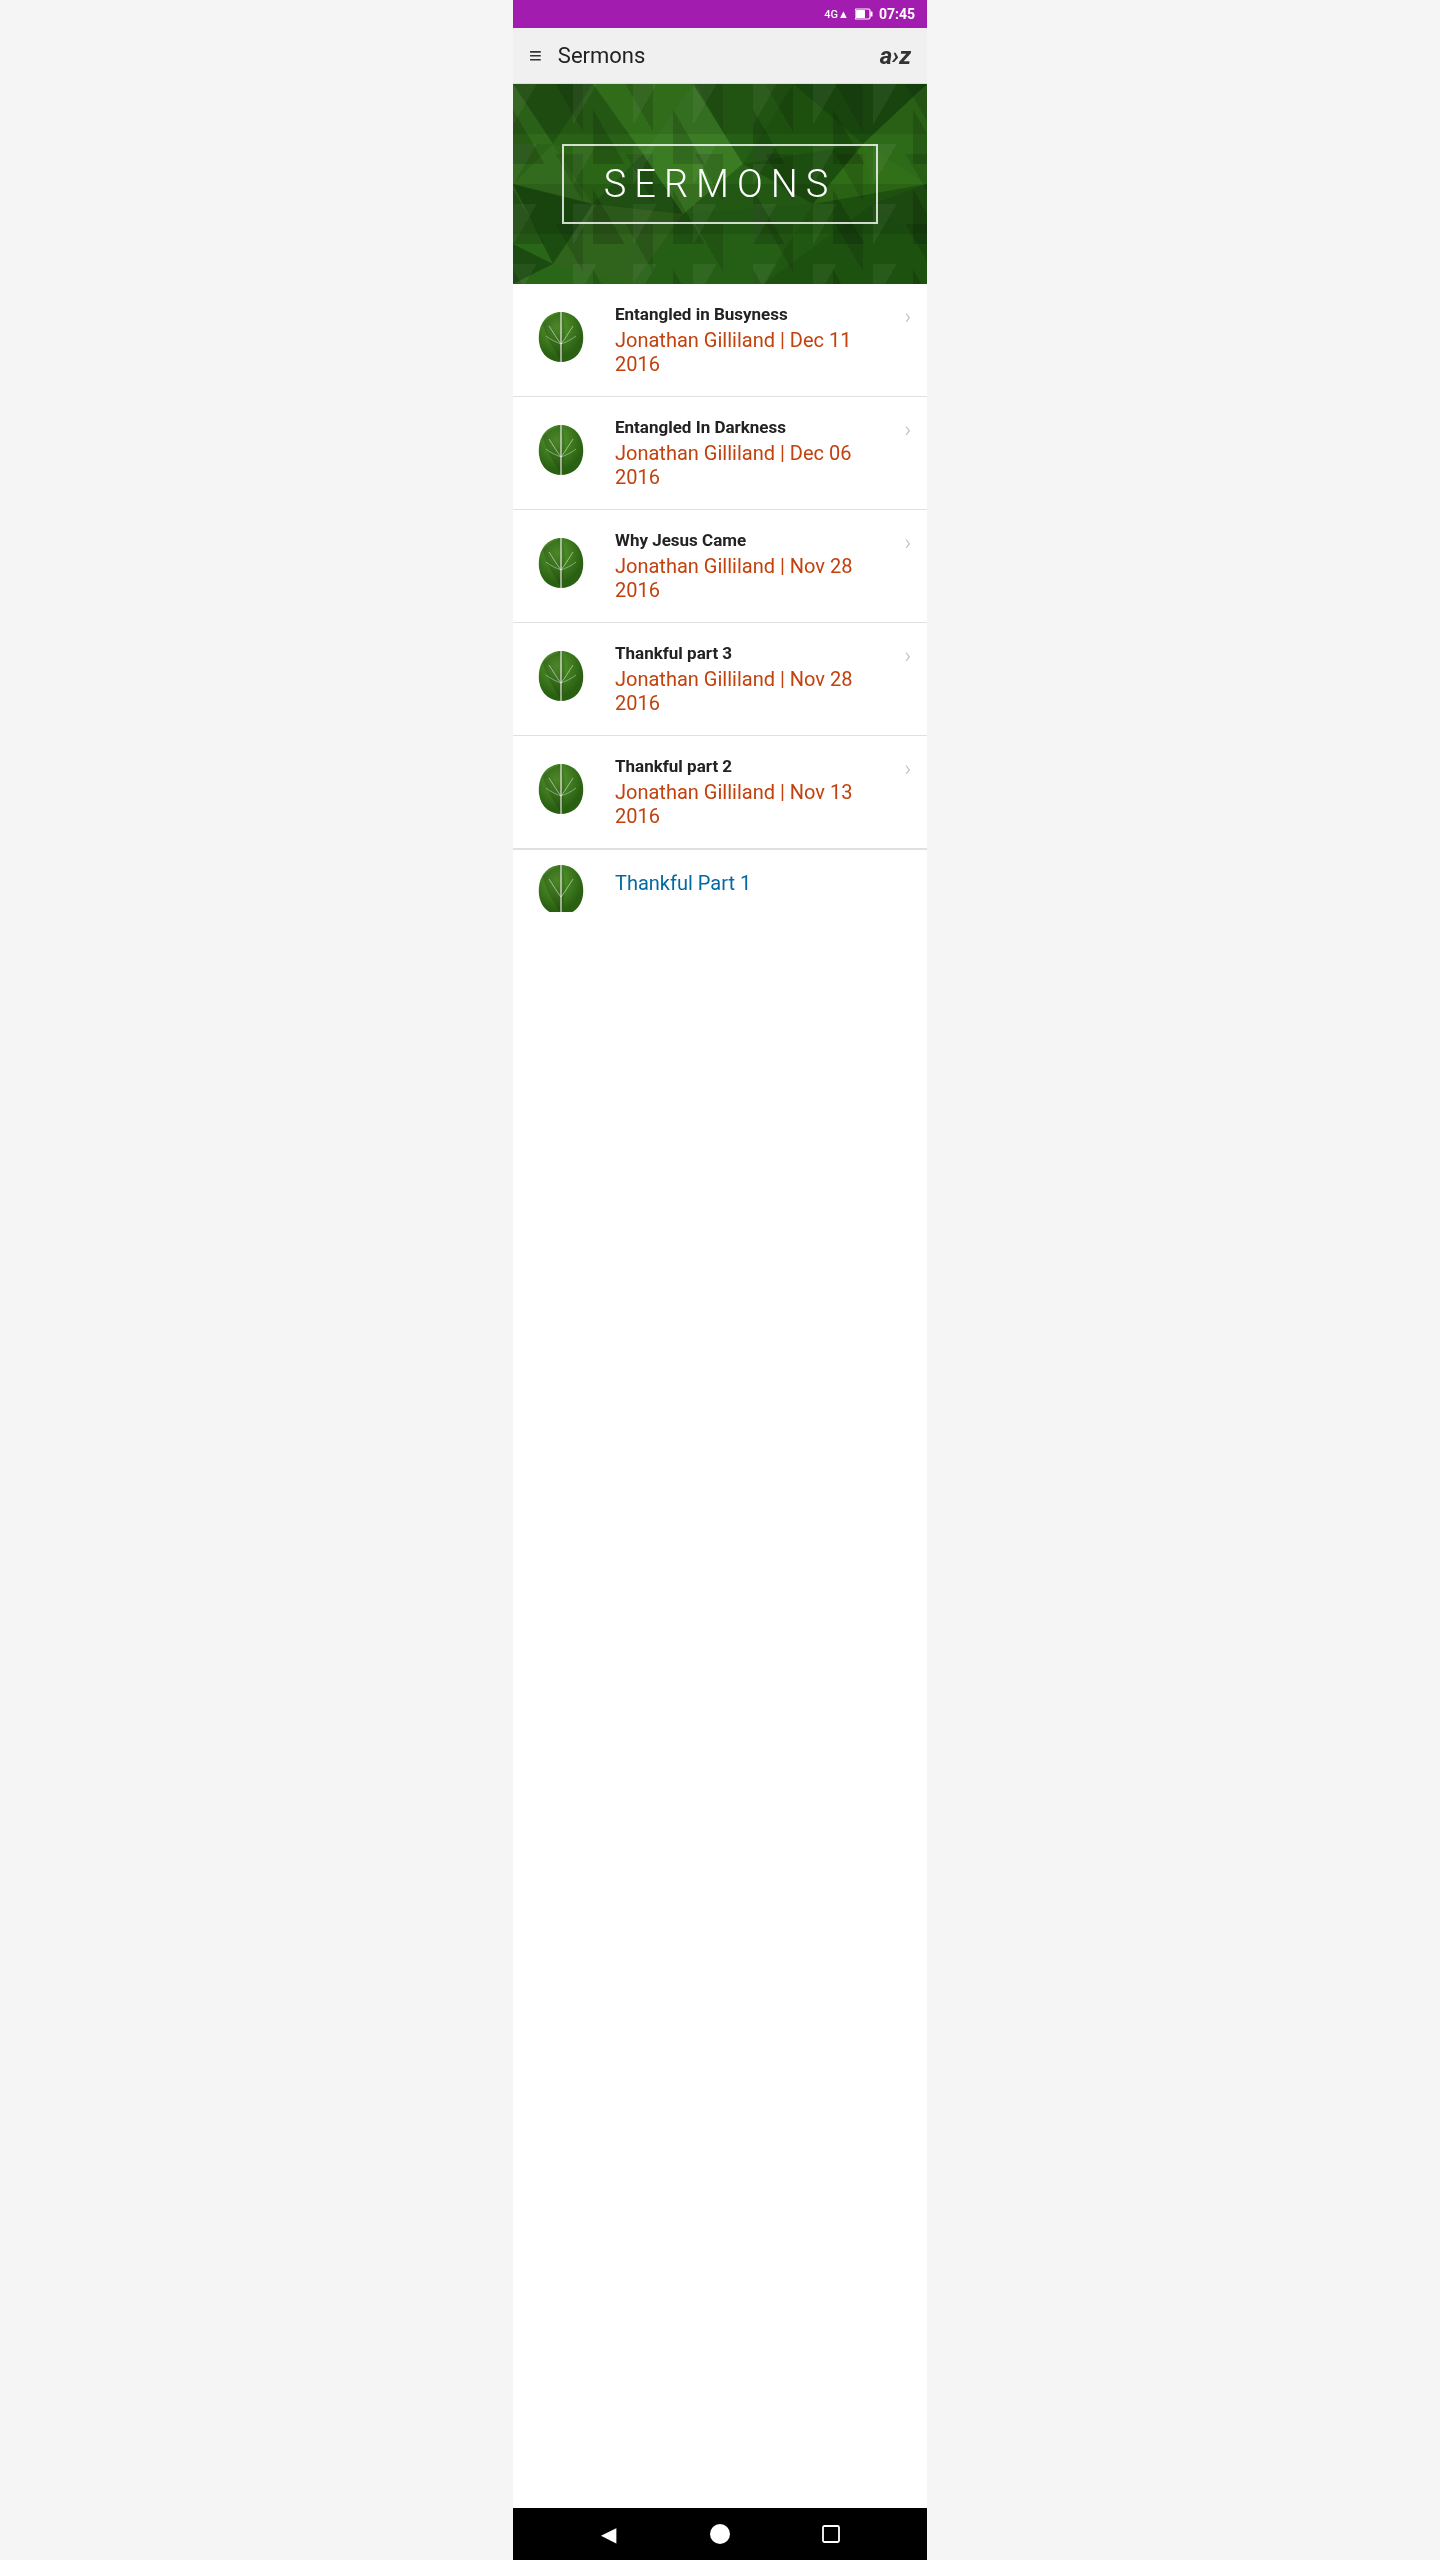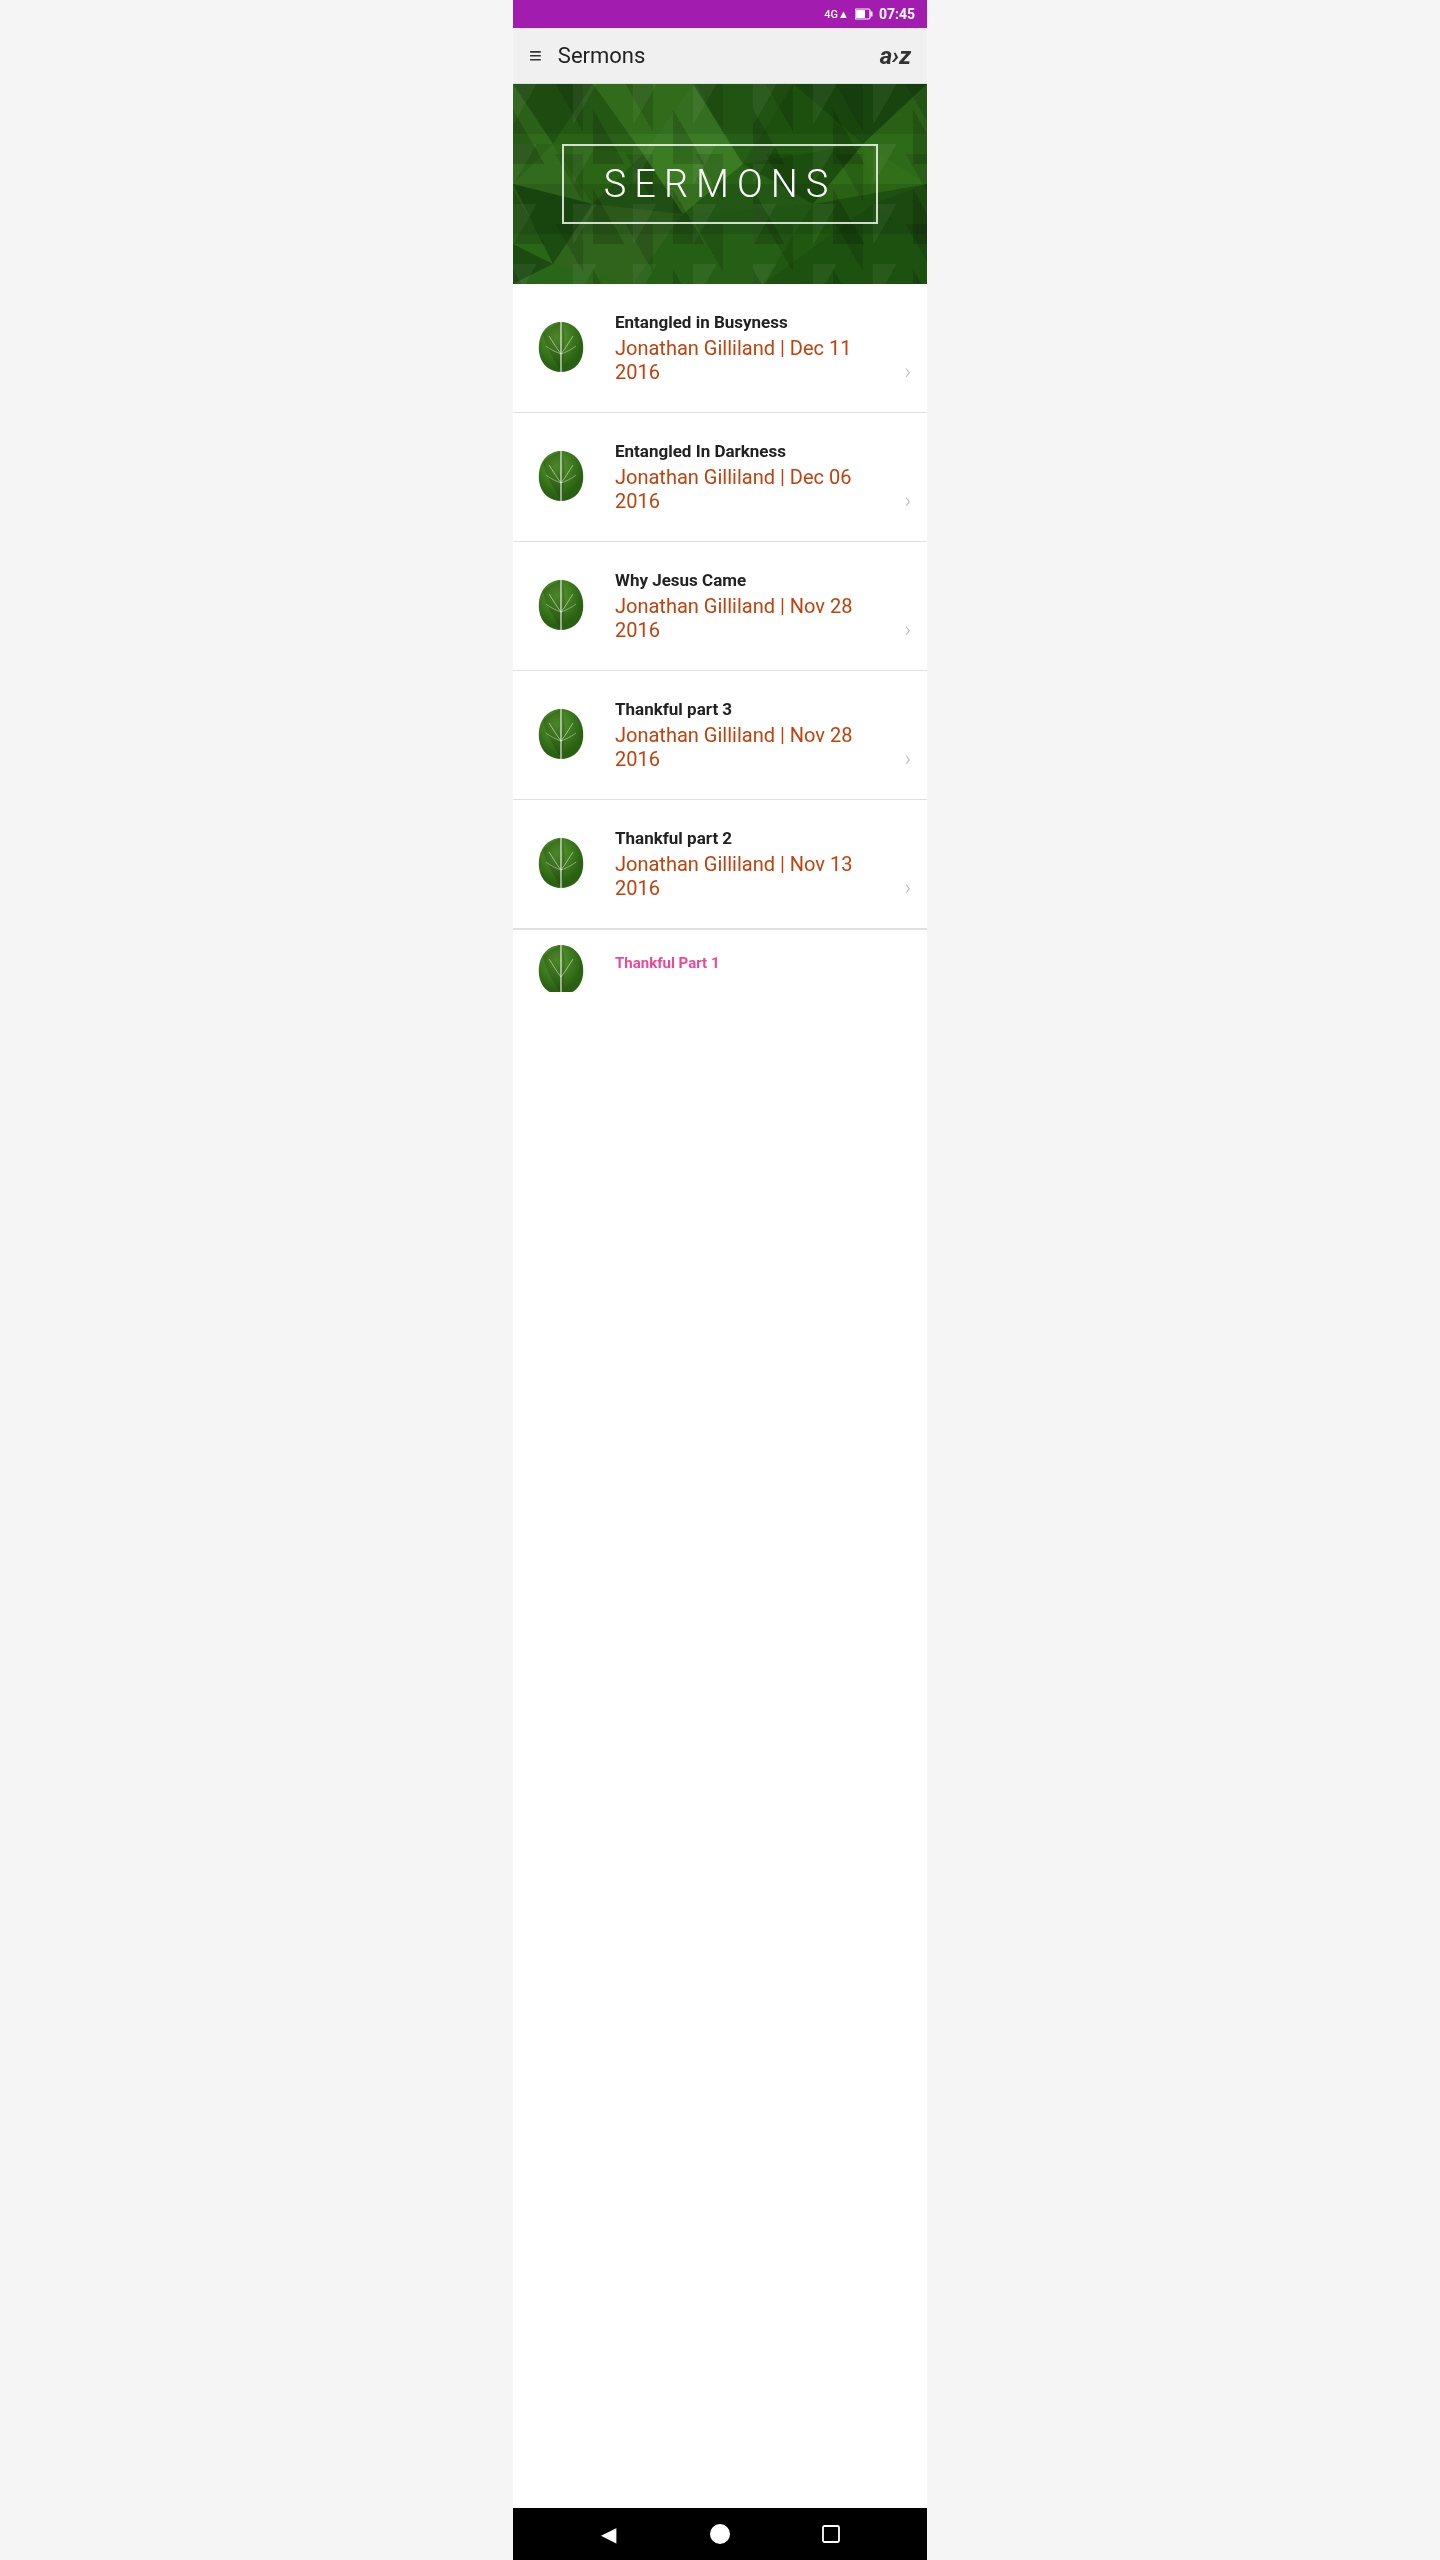--- a/index.html
+++ b/index.html
@@ -131,22 +131,22 @@
     }
 
     
     .sermon-list {
       background: #fff;
       flex: 1;
     }
 
     .sermon-item {
       display: flex;
-      align-items: flex-end;
-      padding: 28px 16px;
+      align-items: flex-start;
+      padding: 20px 16px;
       border-bottom: 1px solid #e0e0e0;
       cursor: pointer;
       min-height: 90px;
     }
 
     .sermon-thumbnail {
       width: 70px;
       height: 70px;
       flex-shrink: 0;
       margin-right: 16px;
@@ -214,23 +214,23 @@
 
     .partial-thumbnail {
       width: 70px;
       height: 55px;
       flex-shrink: 0;
       margin-right: 16px;
       overflow: hidden;
     }
 
     .partial-info .sermon-title {
-      font-size: 15px;
-      font-weight: bold;
-      color: #ec4899;
+      font-size: 20px;
+      font-weight: normal;
+      color: #0369a1;
     }
   </style>
 </head>
 <body>
 
 <div class="status-bar">
   <span class="signal-icon">4G▲</span>
   <svg width="18" height="12" viewBox="0 0 18 12">
     <rect x="0" y="1" width="15" height="10" rx="1.5" fill="none" stroke="white" stroke-width="1.2"></rect>
     <rect x="15.5" y="3.5" width="2" height="5" rx="0.5" fill="white"></rect>

